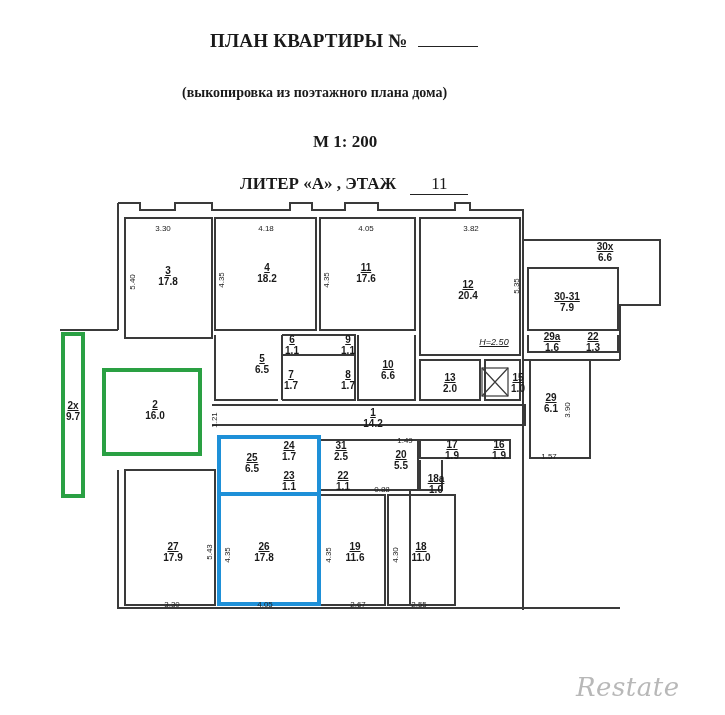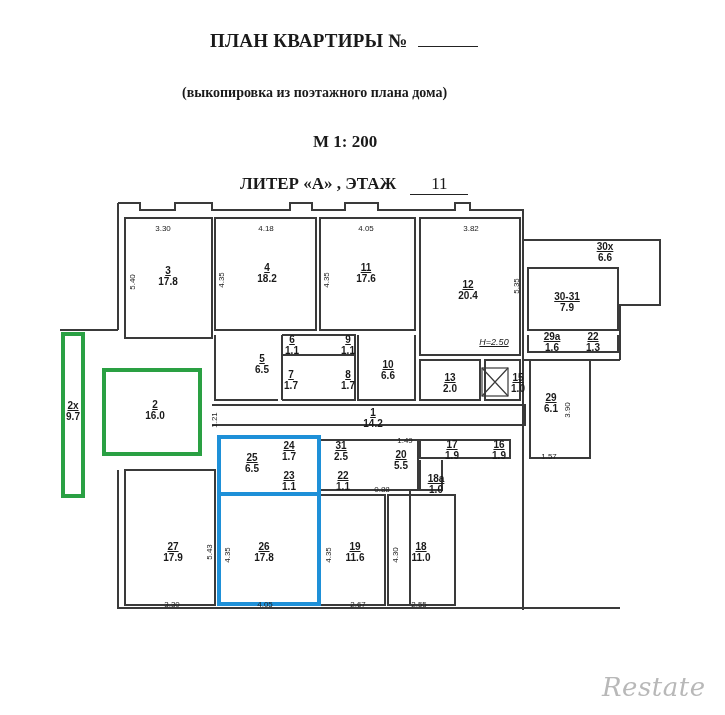--- a/index.html
+++ b/index.html
@@ -16,21 +16,21 @@
   .liter { position:absolute; left:240px; top:130px; font-family:"Liberation Serif", serif;
            font-weight:bold; font-size:17px;margin-top:44px; }
   .floor-val { display:inline-block; width:58px; text-align:center; border-bottom:1.5px solid #222;
                margin-left:14px; font-weight:normal; }
   .plan { position:absolute; left:0; top:0; width:725px; height:715px; }
   .rm-label { position:absolute; text-align:center; font-size:10px; font-weight:bold; line-height:11px; transform:translate(-50%,-50%); white-space:nowrap; }
   .rm-num { text-decoration:underline; display:block; }
   .dim { position:absolute; font-size:8px; color:#222; white-space:nowrap; transform:translate(-50%,-50%); }
   .dim.v { transform:translate(-50%,-50%) rotate(-90deg); }
   .hgt { position:absolute; font-size:9px; font-style:italic; text-decoration:underline; transform:translate(-50%,-50%); }
-  .watermark { position:absolute; left:602px; top:672px; font-family:"DejaVu Serif", serif; font-style:italic;
+  .watermark { position:absolute; left:576px; top:672px; font-family:"DejaVu Serif", serif; font-style:italic;
                font-size:26px; color:#b8b8b8; font-weight:200; letter-spacing:0.5px; }
 </style>
 </head>
 <body>
 
 <div class="header">
   <div class="title"><span>ПЛАН КВАРТИРЫ №</span><span class="title-blank"></span></div>
   <div class="subtitle">(выкопировка из поэтажного плана дома)</div>
   <div class="scale">М 1: 200</div>
   <div class="liter"><span>ЛИТЕР «А» ,   ЭТАЖ</span><span class="floor-val">11</span></div>

